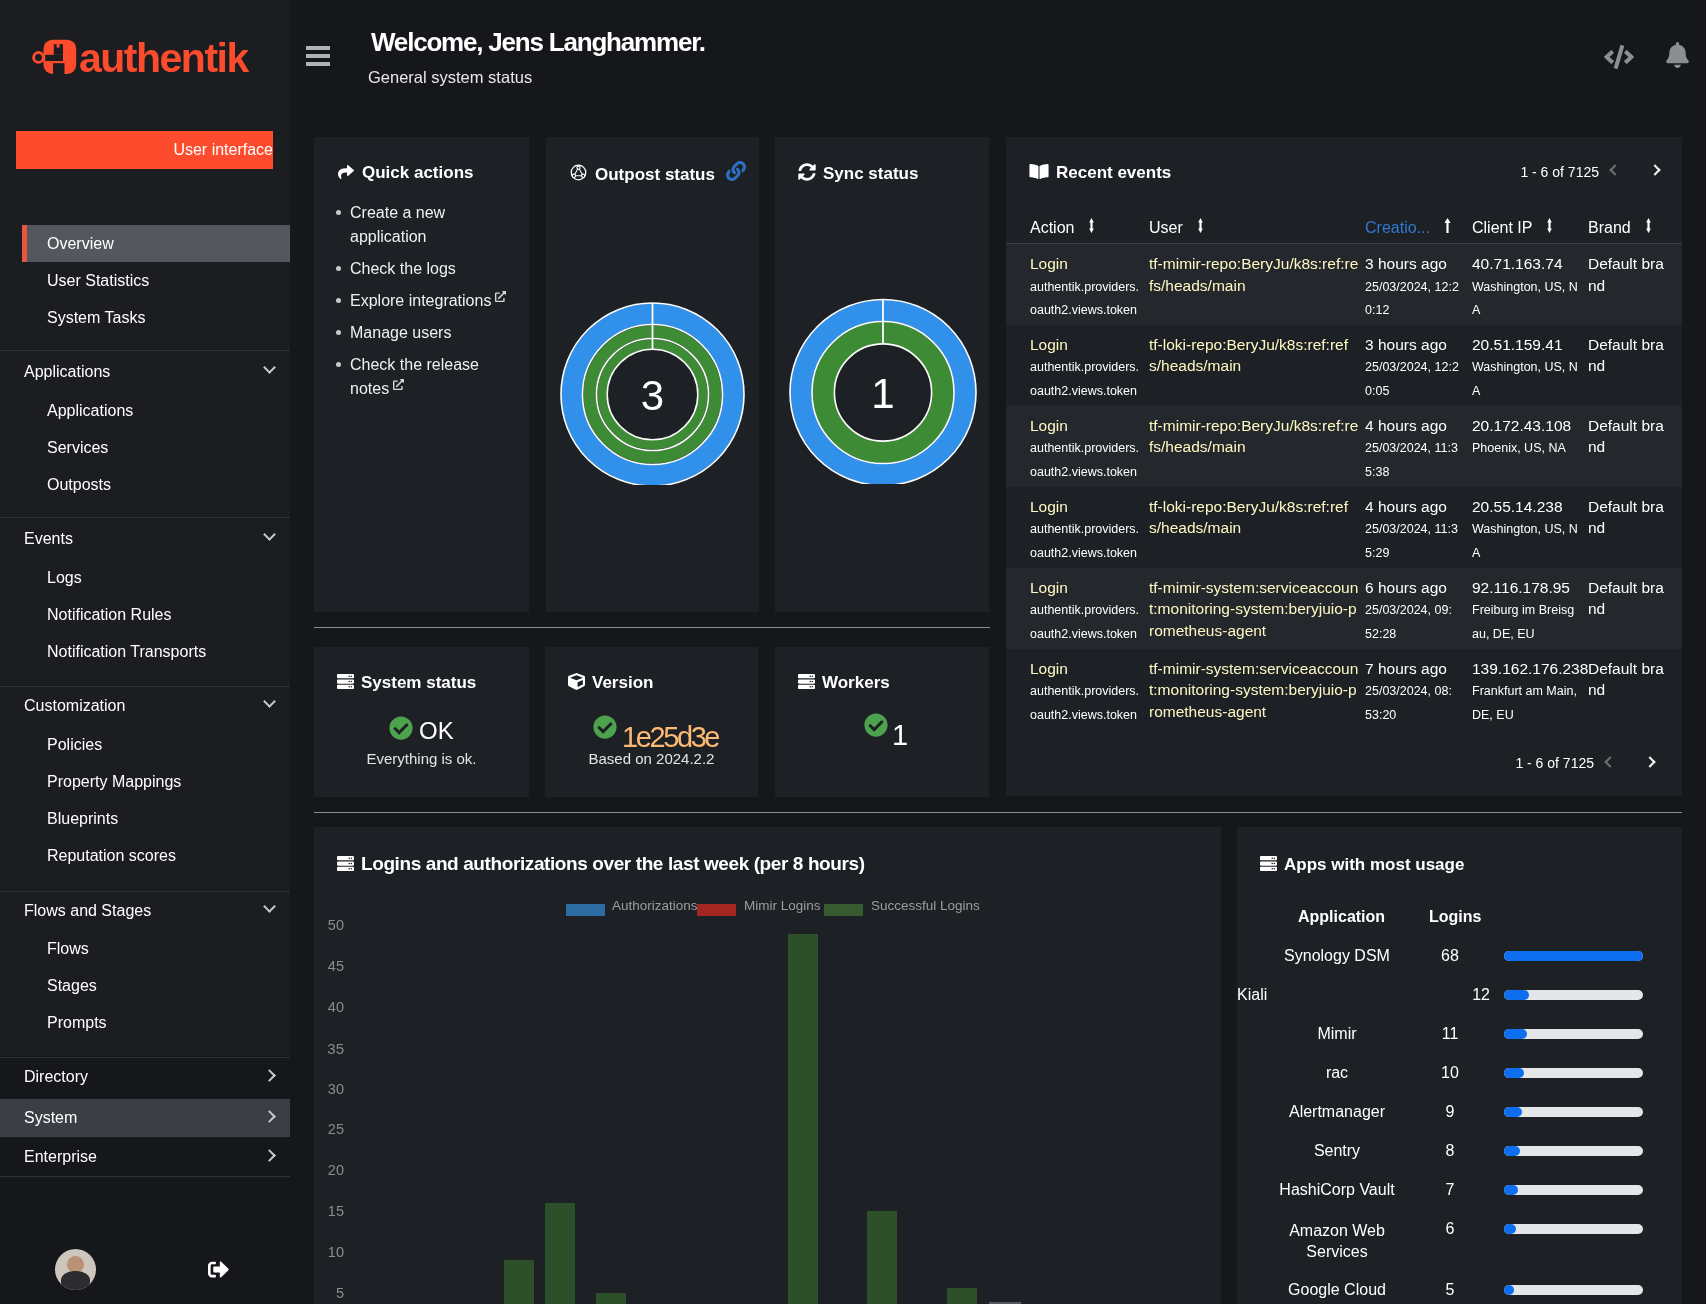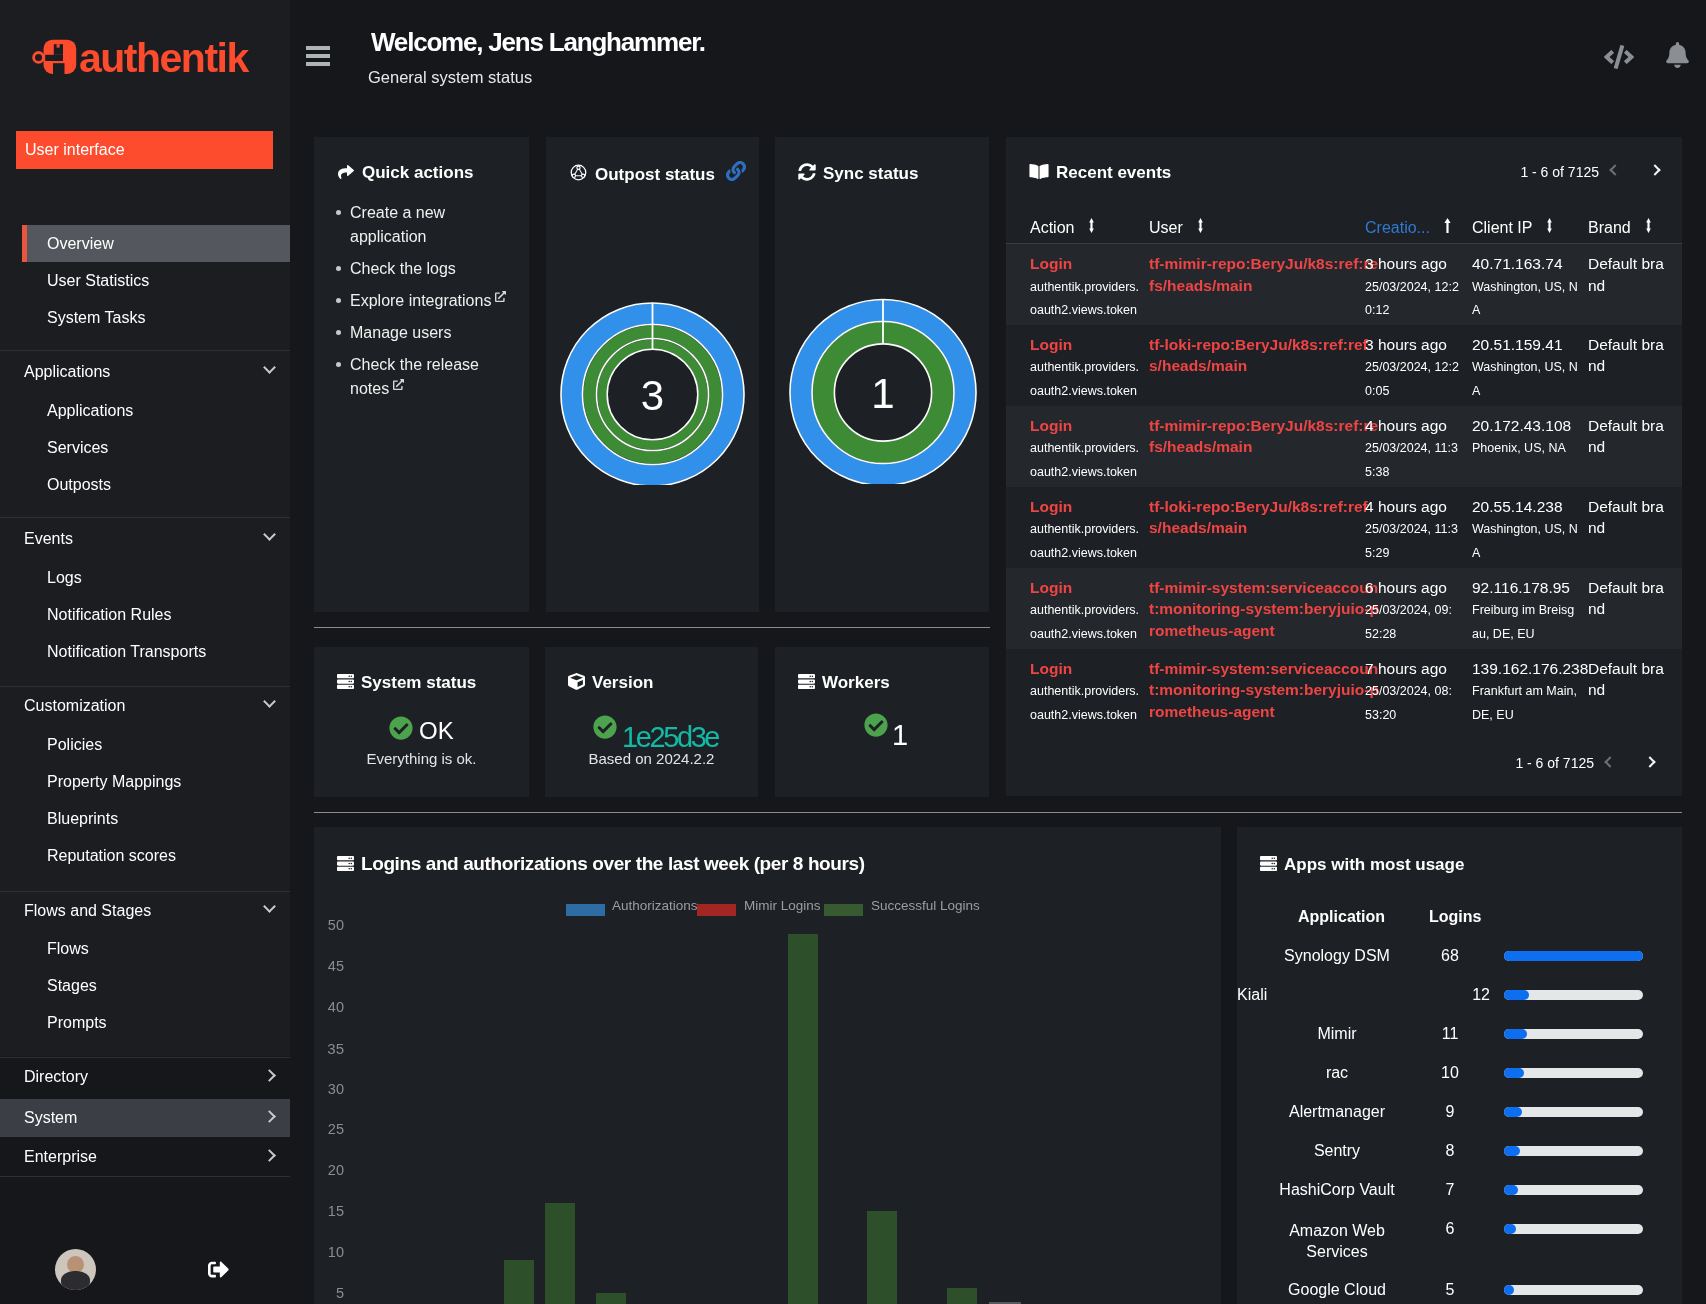--- a/index.html
+++ b/index.html
@@ -1,36 +1,36 @@
 <!DOCTYPE html>
 <html><head>
 <meta charset="utf-8">
 <style>
 * { margin:0; padding:0; box-sizing:border-box; }
 html,body { width:1706px; height:1304px; background:#15171a; font-family:"Liberation Sans",sans-serif; overflow:hidden; }
 #page { position:relative; width:1706px; height:1304px; }
 .abs { position:absolute; }
 
-#sidebar { position:absolute; left:0; top:0; width:290px; height:1056px; background:#1b1d21; }
+#sidebar { position:absolute; left:0; top:0; width:290px; height:1056px; background:#1b1d21;text-align:right; }
 .navrow { position:absolute; left:0; width:290px; height:37px; line-height:37px; color:#fff; font-size:16px; }
 .navrow .lbl { position:absolute; left:24px; }
 .navrow .sub { position:absolute; left:47px; }
 .chev { position:absolute; right:16px; top:12px; width:9px; height:9px; border-right:2.6px solid #c8cacd; border-bottom:2.6px solid #c8cacd; }
 .chev.down { transform:rotate(45deg); top:10px; }
 .chev.right { transform:rotate(-45deg); top:13px; }
 .sdiv { position:absolute; left:0; width:290px; height:1px; background:#2e3134; }
 #uibtn { position:absolute; left:16px; top:131px; width:257px; height:38px; background:#fd4b2d; color:#fff; font-size:16px; line-height:38px; padding-left:9px; }
 #ovhl { position:absolute; left:22px; top:225px; width:268px; height:37px; background:#54575d; border-left:5px solid #e8563e; }
 #syshl { position:absolute; left:0; top:1099px; width:290px; height:38px; background:#3b3e44; }
 
 .card { position:absolute; background:#1d2024; }
 .cardhead { position:absolute; left:23px; top:26px; color:#fff; font-weight:bold; font-size:17px; white-space:nowrap; }
 .cardhead svg { vertical-align:-2px; margin-right:7px; }
 .hr { position:absolute; height:1px; background:#8a8d90; }
-.link { color:#ef4444; text-decoration:none;font-weight:bold; }
+.link { color:#fef9c3; text-decoration:none; }
 .small { font-size:12.5px; }
 
 #qa-list { position:absolute; left:336px; top:201px; width:180px; color:#f0f0f0; font-size:16px; line-height:24px; }
 #qa-list li { margin-bottom:8px; padding-left:14px; list-style:none; position:relative; }
 #qa-list li:before { content:""; position:absolute; left:0; top:9px; width:5px; height:5px; border-radius:50%; background:#c8cacd; }
 .extlink { display:inline-block; margin-left:4px; vertical-align:4px; }
 
 #evt-table { position:absolute; left:1006px; top:206px; width:676px; border-collapse:collapse; table-layout:fixed; color:#fff; font-size:15.5px; }
 #evt-table th:first-child, #evt-table td:first-child { padding-left:24px; }
 #evt-table th { text-align:left; font-weight:normal; font-size:16px; padding:12px 0 6px 0; vertical-align:top; border-bottom:1px solid #3a3e42; }
@@ -324,21 +324,21 @@
     <div class="abs" style="left:0;top:103px;width:215px;text-align:center;color:#e4e4e4;font-size:15px">Everything is ok.</div>
   </div>
 
   <div class="card" style="left:545px;top:647px;width:213px;height:150px">
     <div class="cardhead"><svg width="17" height="17" viewBox="0 0 512 512">
           <path fill="#fff" d="M239.1 6.3l-208 78c-18.7 7-31.1 25-31.1 45v225.1c0 18.2 10.3 34.8 26.5 42.9l208 104c13.5 6.8 29.4 6.8 42.9 0l208-104c16.3-8.1 26.5-24.8 26.5-42.9V129.3c0-20-12.4-37.9-31.1-44.9l-208-78C262 2.2 250 2.2 239.1 6.3zM256 68.4l192 72v1.1l-192 78-192-78v-1.1l192-72zm32 356V275.5l160-65v133.9l-160 80z"></path>
         </svg>Version</div>
     <svg class="abs" style="left:48px;top:68px" width="24" height="24" viewBox="0 0 512 512">
         <path fill="#4da34d" d="M504 256c0 136.967-111.033 248-248 248S8 392.967 8 256 119.033 8 256 8s248 111.033 248 248zM227.314 387.314l184-184c6.248-6.248 6.248-16.379 0-22.627l-22.627-22.627c-6.248-6.249-16.379-6.249-22.628 0L216 308.118l-70.059-70.059c-6.248-6.248-16.379-6.248-22.628 0l-22.627 22.627c-6.248 6.248-6.248 16.379 0 22.627l104 104c6.249 6.249 16.379 6.249 22.628.001z"></path>
       </svg>
-    <div class="abs" style="left:77px;top:74px;color:#14b8a6;font-size:29px;letter-spacing:-2.4px">1e25d3e</div>
+    <div class="abs" style="left:77px;top:74px;color:#fdba74;font-size:29px;letter-spacing:-2.4px">1e25d3e</div>
     <div class="abs" style="left:0;top:103px;width:213px;text-align:center;color:#e4e4e4;font-size:15px">Based on 2024.2.2</div>
   </div>
 
   <div class="card" style="left:775px;top:647px;width:214px;height:150px">
     <div class="cardhead"><svg width="17" height="17" viewBox="0 0 512 512">
           <path fill="#fff" d="M480 160H32c-17.673 0-32-14.327-32-32V64c0-17.673 14.327-32 32-32h448c17.673 0 32 14.327 32 32v64c0 17.673-14.327 32-32 32zm-48-88c-13.255 0-24 10.745-24 24s10.745 24 24 24 24-10.745 24-24-10.745-24-24-24zm-64 0c-13.255 0-24 10.745-24 24s10.745 24 24 24 24-10.745 24-24-10.745-24-24-24zm112 248H32c-17.673 0-32-14.327-32-32v-64c0-17.673 14.327-32 32-32h448c17.673 0 32 14.327 32 32v64c0 17.673-14.327 32-32 32zm-48-88c-13.255 0-24 10.745-24 24s10.745 24 24 24 24-10.745 24-24-10.745-24-24-24zm-64 0c-13.255 0-24 10.745-24 24s10.745 24 24 24 24-10.745 24-24-10.745-24-24-24zm112 248H32c-17.673 0-32-14.327-32-32v-64c0-17.673 14.327-32 32-32h448c17.673 0 32 14.327 32 32v64c0 17.673-14.327 32-32 32zm-48-88c-13.255 0-24 10.745-24 24s10.745 24 24 24 24-10.745 24-24-10.745-24-24-24zm-64 0c-13.255 0-24 10.745-24 24s10.745 24 24 24 24-10.745 24-24-10.745-24-24-24z"></path>
         </svg>Workers</div>
     <svg class="abs" style="left:89px;top:66px" width="24" height="24" viewBox="0 0 512 512">
         <path fill="#4da34d" d="M504 256c0 136.967-111.033 248-248 248S8 392.967 8 256 119.033 8 256 8s248 111.033 248 248zM227.314 387.314l184-184c6.248-6.248 6.248-16.379 0-22.627l-22.627-22.627c-6.248-6.249-16.379-6.249-22.628 0L216 308.118l-70.059-70.059c-6.248-6.248-16.379-6.248-22.628 0l-22.627 22.627c-6.248 6.248-6.248 16.379 0 22.627l104 104c6.249 6.249 16.379 6.249 22.628.001z"></path>
       </svg>

